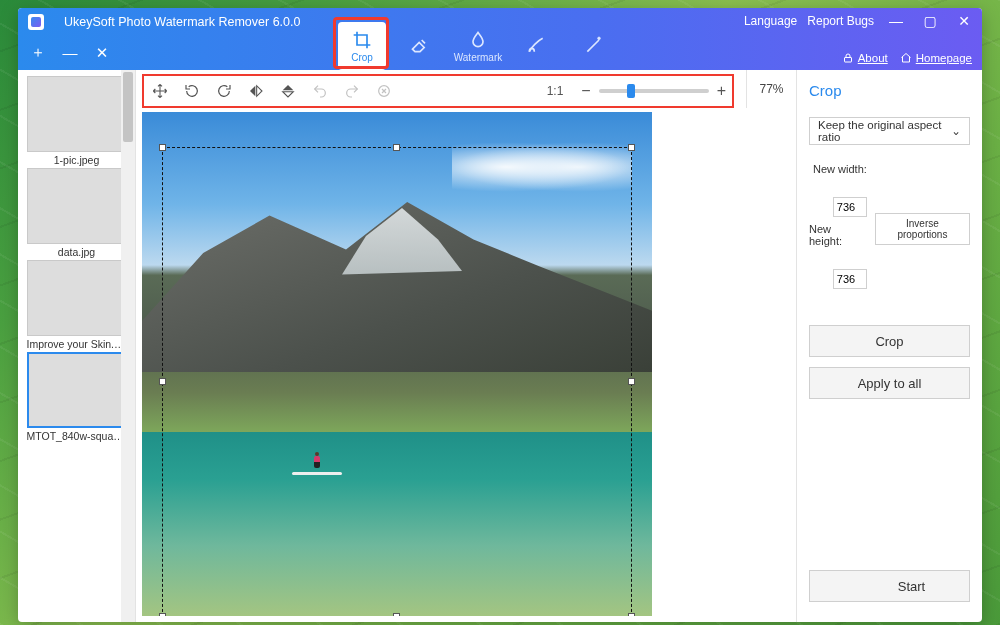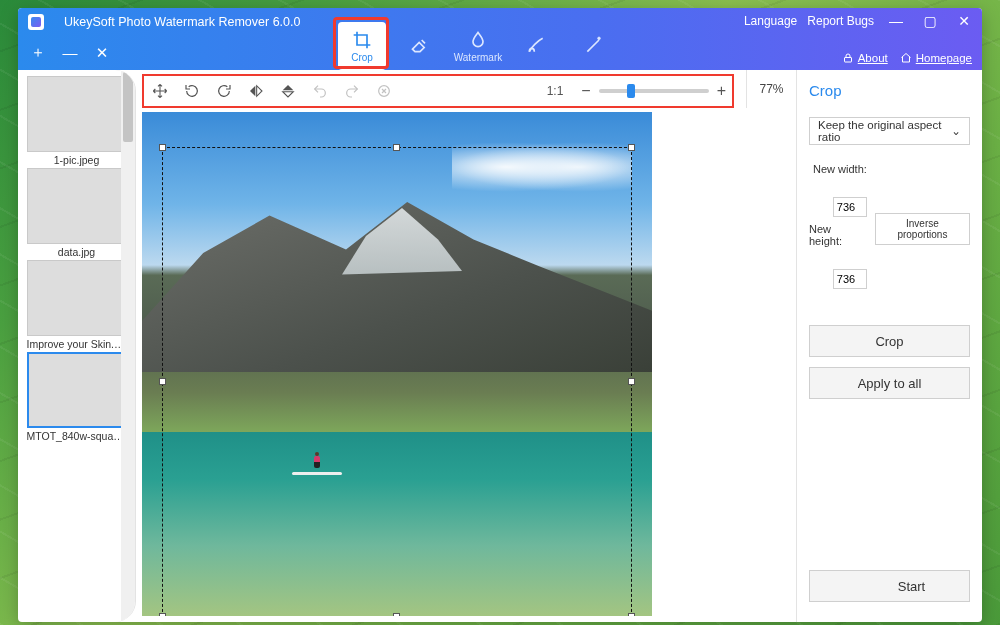--- a/index.html
+++ b/index.html
@@ -19,21 +19,21 @@
 .title-right-bot { position:absolute; right:10px; bottom:6px; display:flex; gap:12px; font-size:11.5px; align-items:center;text-decoration:underline; }
 .title-right-bot .lk { display:flex; align-items:center; gap:4px; cursor:pointer; }
 .sub-left { position:absolute; left:10px; bottom:8px; display:flex; gap:12px; align-items:center; }
 .sub-left .sbtn { color:#fff; font-size:15px; width:20px; text-align:center; cursor:pointer; }
 .tooltabs { position:absolute; left:320px; bottom:0; display:flex; gap:10px; align-items:flex-end; }
 .tooltab { width:48px; height:48px; display:flex; flex-direction:column; align-items:center; justify-content:center; color:#dbe6ff; font-size:10px; gap:2px; cursor:pointer; border-radius:4px; }
 .tooltab svg { width:20px; height:20px; }
 .tooltab.active { background:#fff; color:#2b8aed; }
 .active-ring { position:absolute; border:3px solid #f03a2e; border-radius:4px; pointer-events:none; }
 .body { flex:1; display:flex; min-height:0; }
-.thumbs { width:118px; border-right:1px solid #e3e3e3; padding:6px 4px; overflow:hidden; position:relative;border-radius:21px; }
+.thumbs { width:118px; border-right:1px solid #e3e3e3; padding:6px 4px; overflow:hidden; position:relative; }
 .thumb { width:100px; margin:0 auto 2px; text-align:center; }
 .thumb .timg { width:100px; height:76px; border:1px solid #c9c9c9; background:#ddd; margin-bottom:2px; }
 .thumb.sel .timg { border:2px solid #2b8aed; }
 .thumb .tcap { font-size:10.5px; color:#333; white-space:nowrap; overflow:hidden; text-overflow:ellipsis; }
 .center { flex:1; display:flex; flex-direction:column; min-width:0; border-right:1px solid #e3e3e3; }
 .toolbar2 { height:30px; display:flex; align-items:center; border:2px solid #f03a2e; margin:4px 6px 0 6px; padding:15px 6px; gap:12px; }
 .toolbar2 .ic { width:20px; height:20px; display:flex; align-items:center; justify-content:center; color:#6a6a6a; cursor:pointer; }
 .toolbar2 .ic.dis { color:#c2c2c2; cursor:default; }
 .spacer { flex:1; }
 .ratio { font-size:12px; color:#555; margin-right:6px; }

